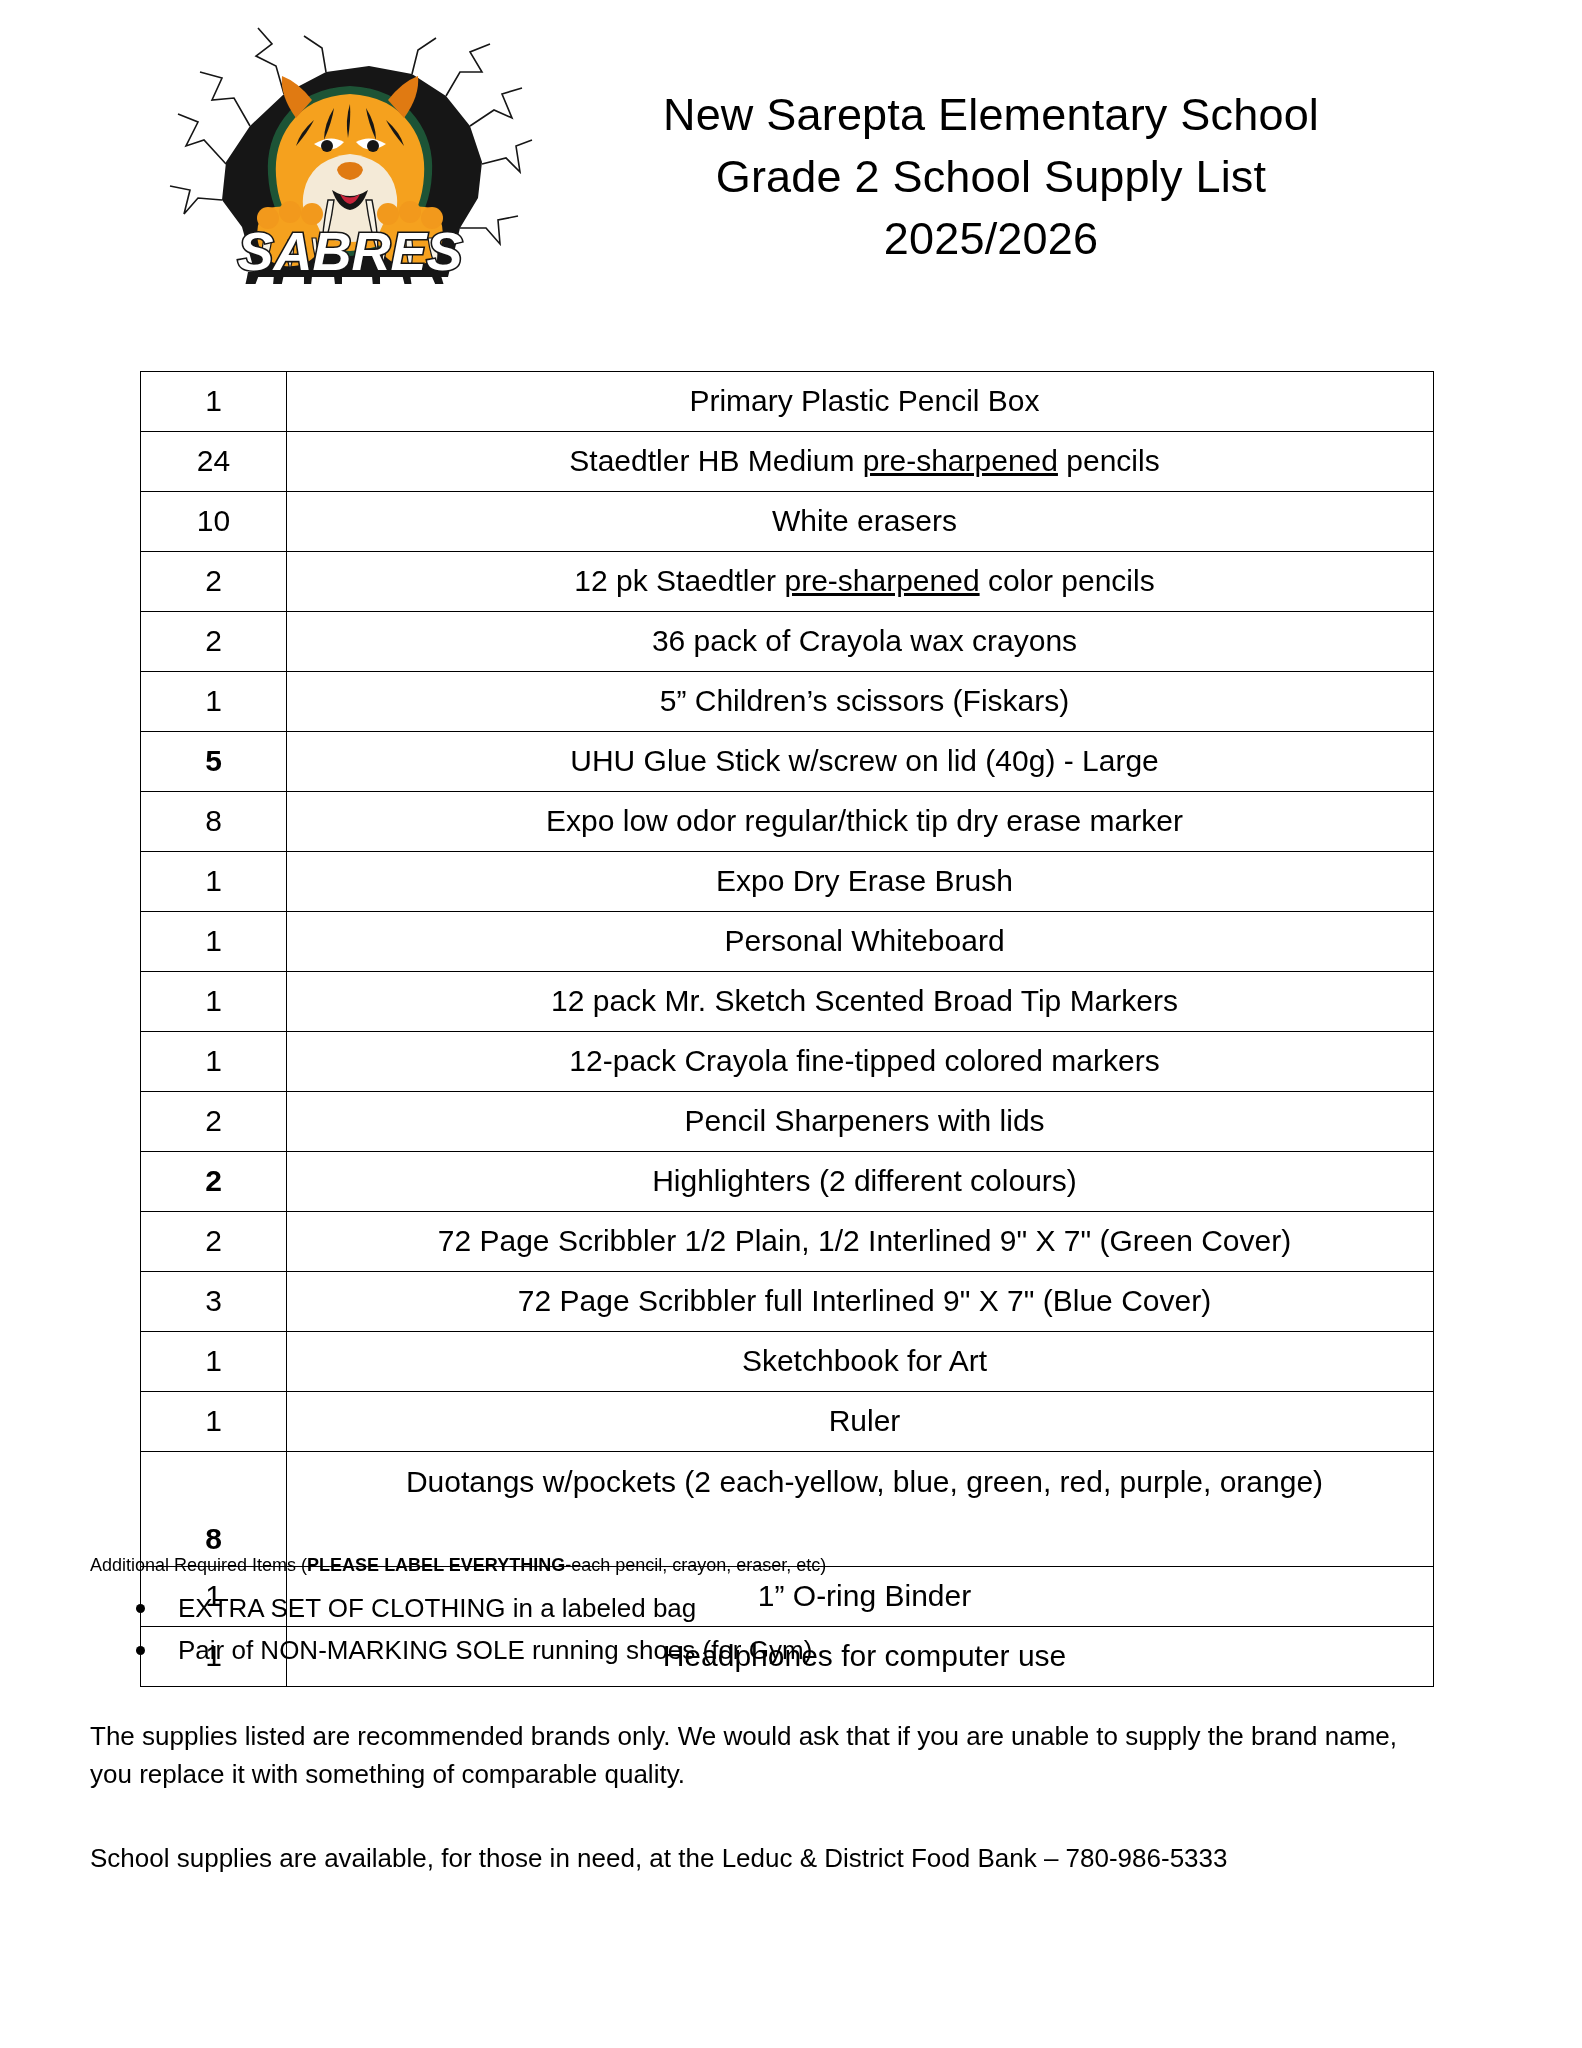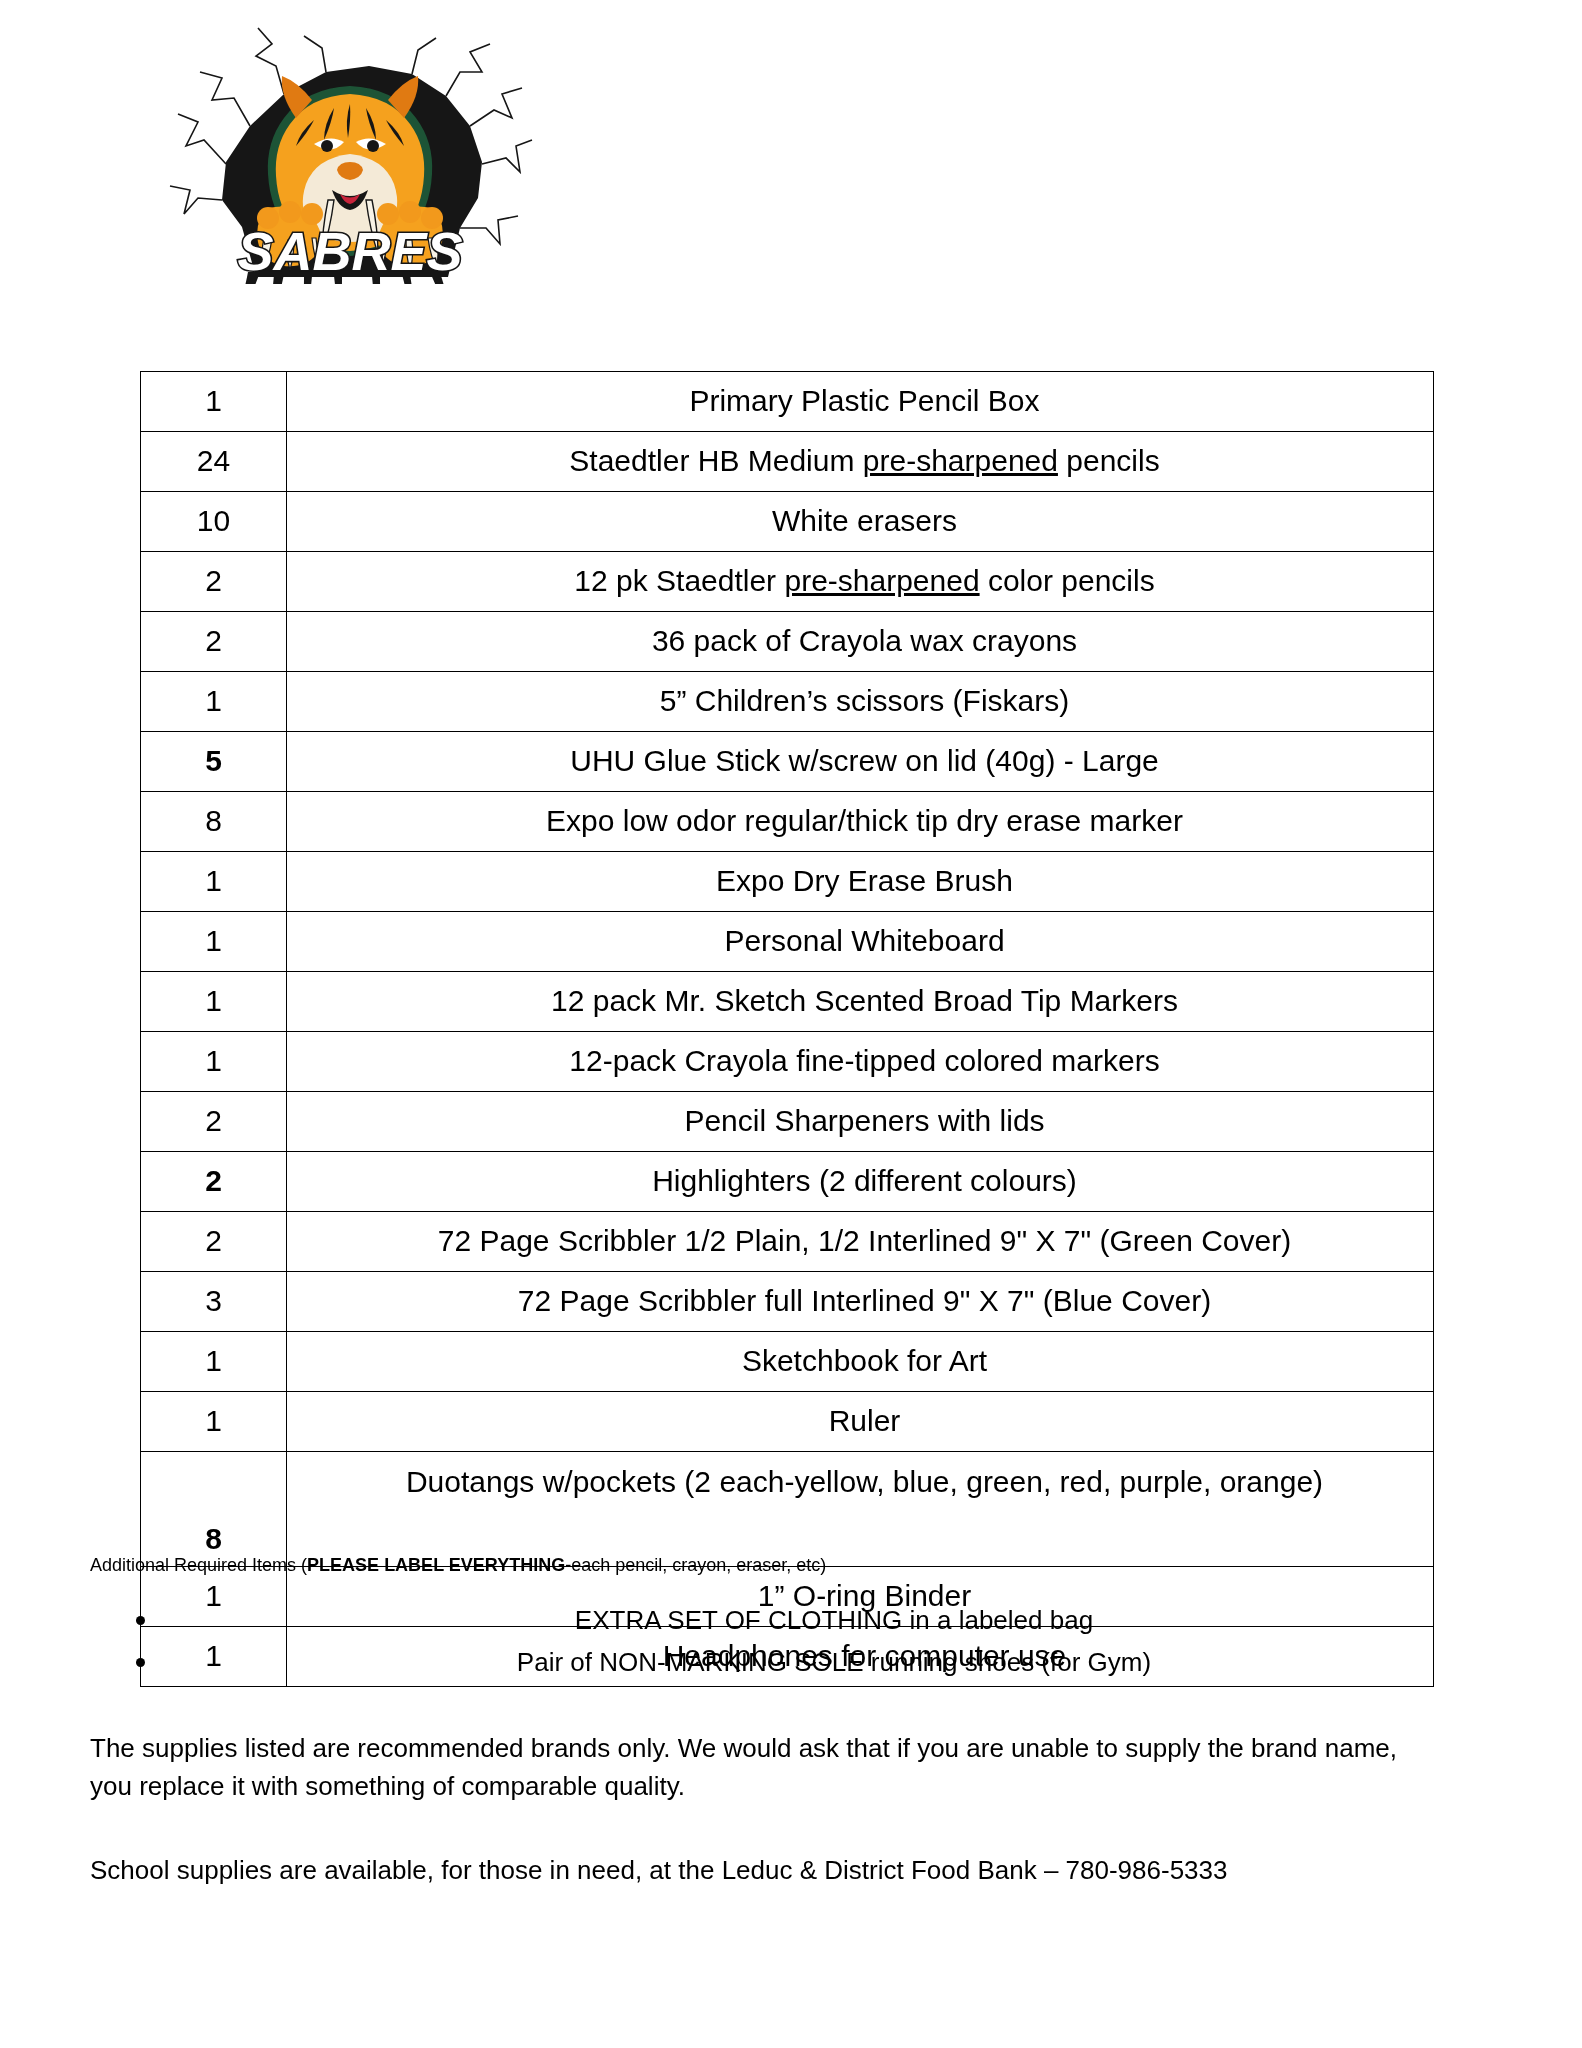--- a/index.html
+++ b/index.html
@@ -105,24 +105,23 @@
     top: 1548px;
     width: 1400px;
     font-size: 26px;
     line-height: 34px;
   }
   .footer-lead {
     font-size: 18px;
     line-height: 34px;
   }
   .bullets {
-    margin: 17px 0 0 0;
+    margin: 5px 0 0 0;
     padding: 0;
     list-style: none;
-    text-align: center;
   }
   .bullets li {
     position: relative;
     padding-left: 88px;
     line-height: 42px;
     font-size: 26px;
   }
   .bullets li::before {
     content: "";
     position: absolute;
@@ -226,20 +225,25 @@
           <circle cx="224" cy="192" r="11" fill="#f2991c"></circle>
           <path d="M272 216 q4 18 0 30 q-6 -14 -8 -30 z" fill="#f7f2e6" stroke="#161616" stroke-width="1.2"></path>
           <path d="M248 218 q2 18 -2 30 q-4 -14 -4 -30 z" fill="#f7f2e6" stroke="#161616" stroke-width="1.2"></path>
           <path d="M224 216 q-2 18 -6 28 q0 -14 2 -28 z" fill="#f7f2e6" stroke="#161616" stroke-width="1.2"></path>
         </g>
 
         <text x="186" y="248" text-anchor="middle" font-family="Liberation Sans, sans-serif" font-size="54" font-weight="bold" font-style="italic" fill="#ffffff" stroke="#161616" stroke-width="3.2" paint-order="stroke">SABRES</text>
       </svg>
     </div>
 
+    <div class="title-block">
+      <div class="title-line t1">New Sarepta Elementary School</div>
+      <div class="title-line t2">Grade 2 School Supply List</div>
+      <div class="title-line t3">2025/2026</div>
+    </div>
   </div>
 
   <table class="supply-table">
     <tbody>
         <tr>
           <td class="qty">1</td>
           <td class="desc"><span>Primary Plastic Pencil Box</span></td>
         </tr>
         <tr>
           <td class="qty">24</td>

